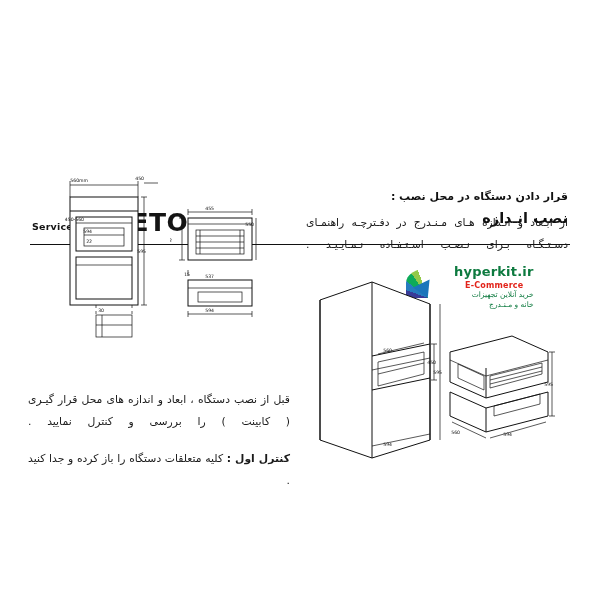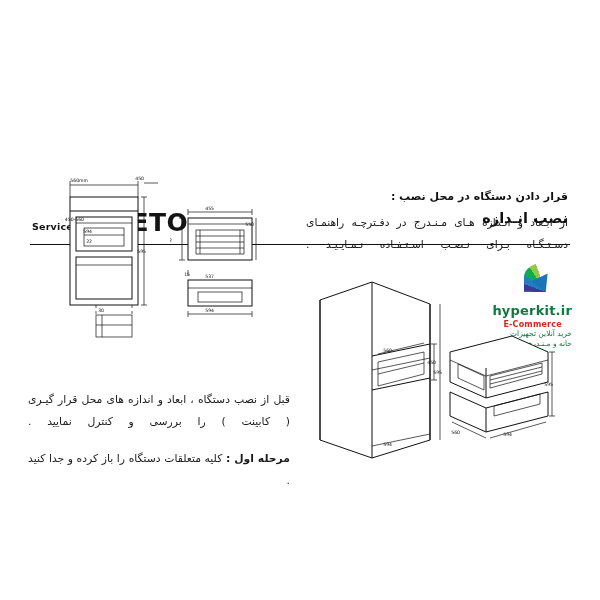--- a/index.html
+++ b/index.html
@@ -139,23 +139,22 @@
   }
 
   
   .watermark {
     position: absolute;
     right: 28px;
     top: 258px;
     width: 170px;
     height: 58px;
     display: flex;
-    align-items: flex-end;
+    align-items: center;
     direction: ltr;
-    flex-direction: column;
   }
   .wm-mark {
     position: relative;
     width: 52px;
     height: 46px;
     flex: none;
   }
   .wm-fan {
     position: absolute;
     left: 4px;
@@ -235,21 +234,21 @@
     </div>
     <div class="header-title">نصب انـدازه</div>
     <div class="header-rule"></div>
   </div>
 
   <div class="section-heading">قرار دادن دستگاه در محل نصب :</div>
   <div class="section-body">از ابـعاد و انـدازه هـای مـنـدرج در دفـترچـه راهنمـای دسـتـگـاه بـرای نـصـب اسـتـفـاده نـمـایـیـد .</div>
 
   <div class="para-left">قبل از نصب دستگاه ، ابعاد و اندازه های محل قرار گیـری ( کابینت ) را بررسی و کنترل نمایید .</div>
   <div class="para-step">
-    <b>مرحله اول :</b>
+    <b>کنترل اول :</b>
     <span>کلیه متعلقات دستگاه را باز کرده و جدا کنید .</span>
   </div>
 
   <div class="watermark">
     <div class="wm-mark">
       <div class="wm-fan"></div>
       <div class="wm-arrow"></div>
     </div>
     <div class="wm-text">
       <span class="wm-title">hyperkit.ir</span>

